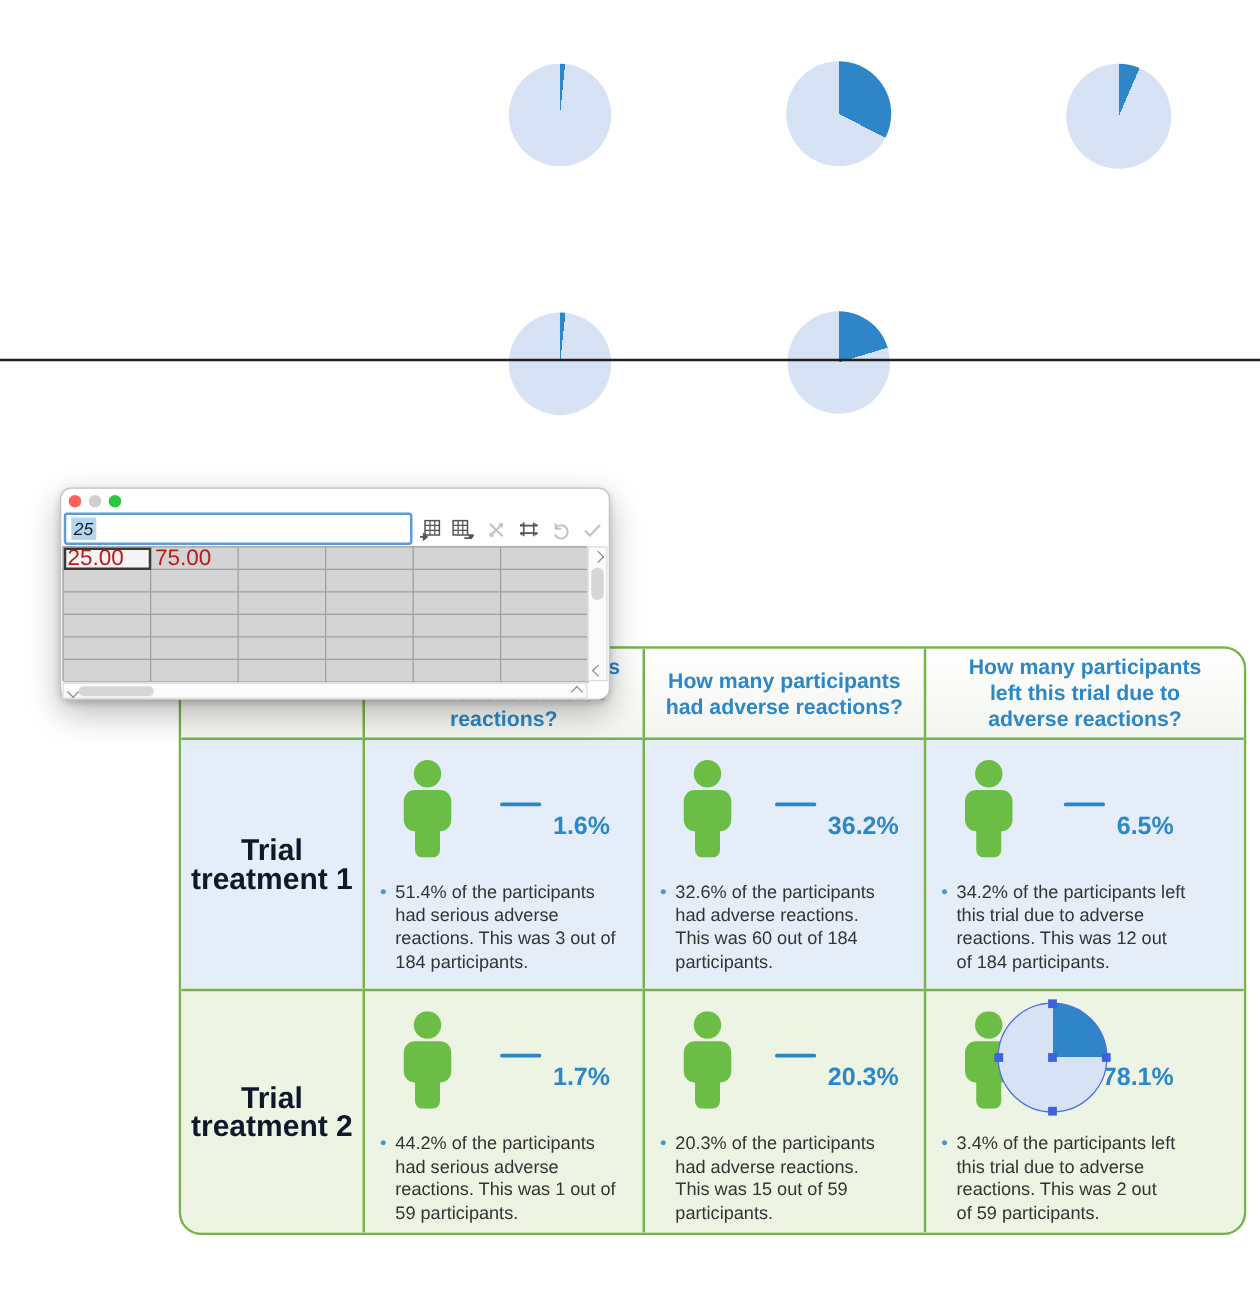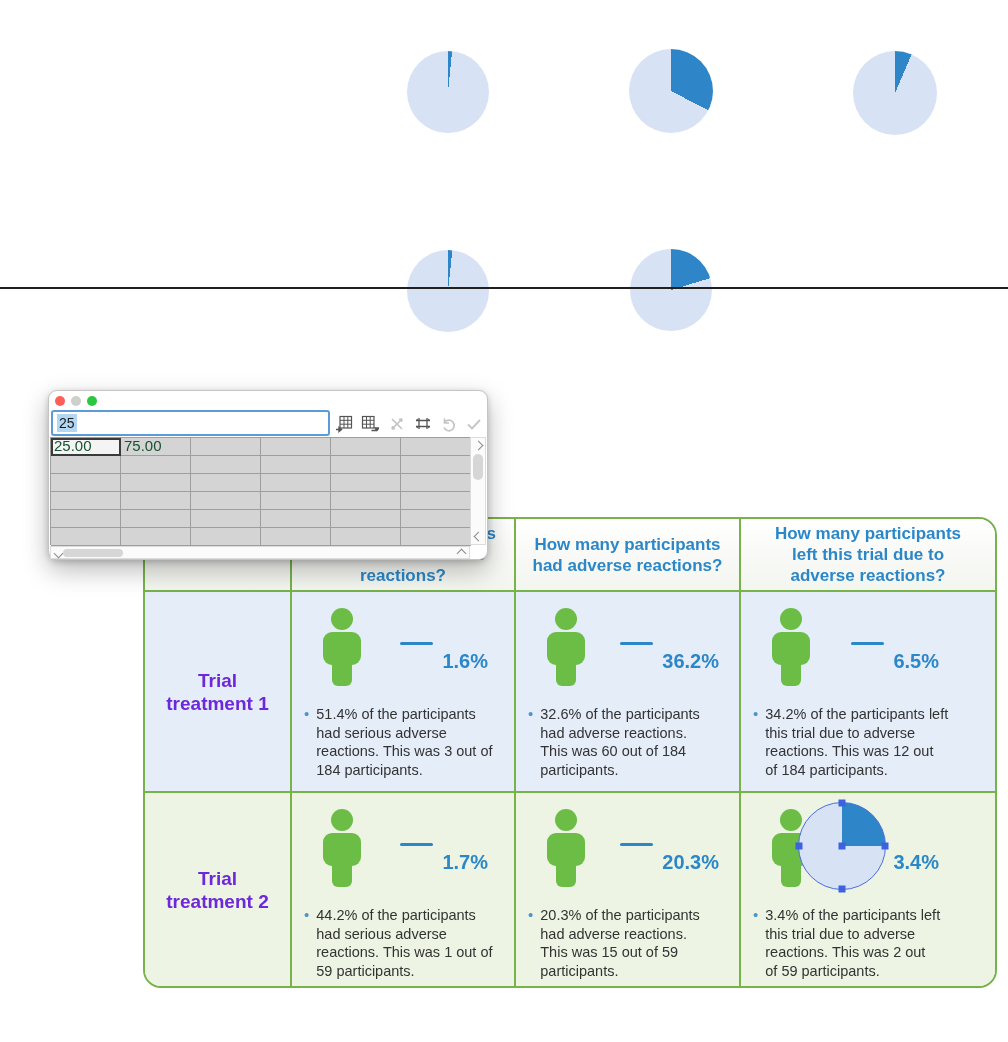--- a/index.html
+++ b/index.html
@@ -13,21 +13,21 @@
   
   .itable { position:absolute; left:143px; top:517px; width:854px; height:471px;
             border:2px solid #77b24a; border-radius:18px; overflow:hidden; z-index:3;
             display:grid; grid-template-columns:145px 224px 225px 256px; grid-template-rows:71px 201px 195px; background:#fff; }
   .tcell { position:relative; }
   .tcell.bl { border-left:2px solid #77b24a; }
   .tcell.bt { border-top:2px solid #77b24a; }
   .th { background:linear-gradient(#ffffff,#f3f5ef); display:flex; align-items:center; justify-content:center;
         color:#2b87c8; font-weight:bold; font-size:17px; line-height:21px; text-align:center; white-space:pre-line; }
   .rowlabel { display:flex; align-items:center; justify-content:center; text-align:center;
-              font-weight:bold; font-size:19px; line-height:23px; color:#6d28d9; white-space:pre-line; }
+              font-weight:bold; font-size:24px; line-height:23px; color:#0f172a; white-space:pre-line; }
   .row1 { background:#e5edf9; }
   .row2 { background:#edf4e3; }
   .person { position:absolute; left:28px; top:16px; }
   .pgroup { position:absolute; top:22px; display:flex; align-items:center; gap:9px; }
   .pg-c1 { right:26px; } .pg-c2 { right:20px; } .pg-c3 { right:56px; }
   .pline { width:33px; height:3px; background:#2b87c8; border-radius:2px; }
   .pval { color:#2b87c8; font-weight:bold; font-size:20px;margin-top:36px; }
   .desc { position:absolute; left:12px; right:5px; top:113px; display:flex; gap:7px;
           font-size:14.5px; line-height:18.5px; color:#333; }
   .desc .bullet { color:#4b96cc; font-size:15px; }
@@ -42,26 +42,26 @@
   
   .editor { position:absolute; left:48px; top:390px; width:440px; height:170px; background:#ffffff;
             border:1px solid #c4c4c4; border-radius:9px; box-shadow:0 10px 26px rgba(0,0,0,0.28), 0 2px 6px rgba(0,0,0,0.18);
             z-index:10; }
   .lights { position:absolute; left:55px; top:396px; display:flex; gap:6px; z-index:11; }
   .light { width:10px; height:10px; border-radius:50%; }
   .lt-close { background:#ff5f57; } .lt-min { background:#cfcfcb; } .lt-zoom { background:#28c840; }
   .valuebox { position:absolute; left:51px; top:410px; width:279px; height:26px; background:#fff;
               border:2px solid #5b9cd8; border-radius:3px; z-index:11; font-size:14px; color:#1a1a1a;
               display:flex; align-items:center; padding-left:4px; }
-  .selhl { background:#b3d7f3; padding:1px 2px; }
+  .selhl { background:#b3d7f3; padding:1px 2px;font-style:italic; }
   .ebtn { position:absolute; top:414px; width:20px; height:20px; z-index:11; display:flex; align-items:center; justify-content:center; }
   .egrid { position:absolute; left:50px; top:437px; width:420px; height:108px; z-index:11;
            display:grid; grid-template-columns:repeat(6,70px); grid-template-rows:repeat(6,18px);
            background:#d4d4d4; border-top:1px solid #9e9e9e; border-left:1px solid #9e9e9e; }
-  .gcell { border-right:1px solid #9e9e9e; border-bottom:1px solid #9e9e9e; font-size:15px; color:#14532d;
+  .gcell { border-right:1px solid #9e9e9e; border-bottom:1px solid #9e9e9e; font-size:18px; color:#b91c1c;
            padding-left:3px; line-height:16px; overflow:hidden; }
   .gcell.sel { background:#f4f4f4; outline:2px solid #3a3a3a; outline-offset:-2px; }
   .vscroll { position:absolute; left:470px; top:437px; width:16px; height:108px; background:#fbfbfb; border:1px solid #dcdcdc; z-index:11; }
   .vthumb { position:absolute; left:2px; top:16px; width:10px; height:26px; background:#d6d6d6; border-radius:5px; }
   .hscroll { position:absolute; left:50px; top:546px; width:420px; height:13px; background:#fbfbfb; border:1px solid #dcdcdc; z-index:11; }
   .hthumb { position:absolute; left:12px; top:2px; width:60px; height:8px; background:#d6d6d6; border-radius:4px; }
   .chev { width:7px; height:7px; border-left:1.5px solid #8a8a8a; border-bottom:1.5px solid #8a8a8a; position:absolute; }
   .ch-up { transform:rotate(225deg); left:4px; top:4px; }
   .ch-dn { transform:rotate(45deg); left:4px; bottom:4px; }
 </style>
@@ -192,21 +192,21 @@
     </div>
 
     <div class="tcell row2 bt bl">
       <svg class="person" width="44" height="78" viewBox="0 0 44 78">
         <circle cx="22" cy="11" r="11" fill="#6bbd46"></circle>
           <rect x="3" y="24" width="38" height="33" rx="9" fill="#6bbd46"></rect>
           <rect x="12" y="42" width="20" height="36" rx="6" fill="#6bbd46"></rect>
       </svg>
       <div class="pgroup pg-c3">
           <span class="pline"></span>
-          <span class="pval">3.4%</span>
+          <span class="pval">78.1%</span>
         </div>
       <div class="desc">
           <span class="bullet">•</span>
           <span class="dtext">3.4% of the participants left
 this trial due to adverse
 reactions. This was 2 out
 of 59 participants.</span>
         </div>
     </div>
   </div>

